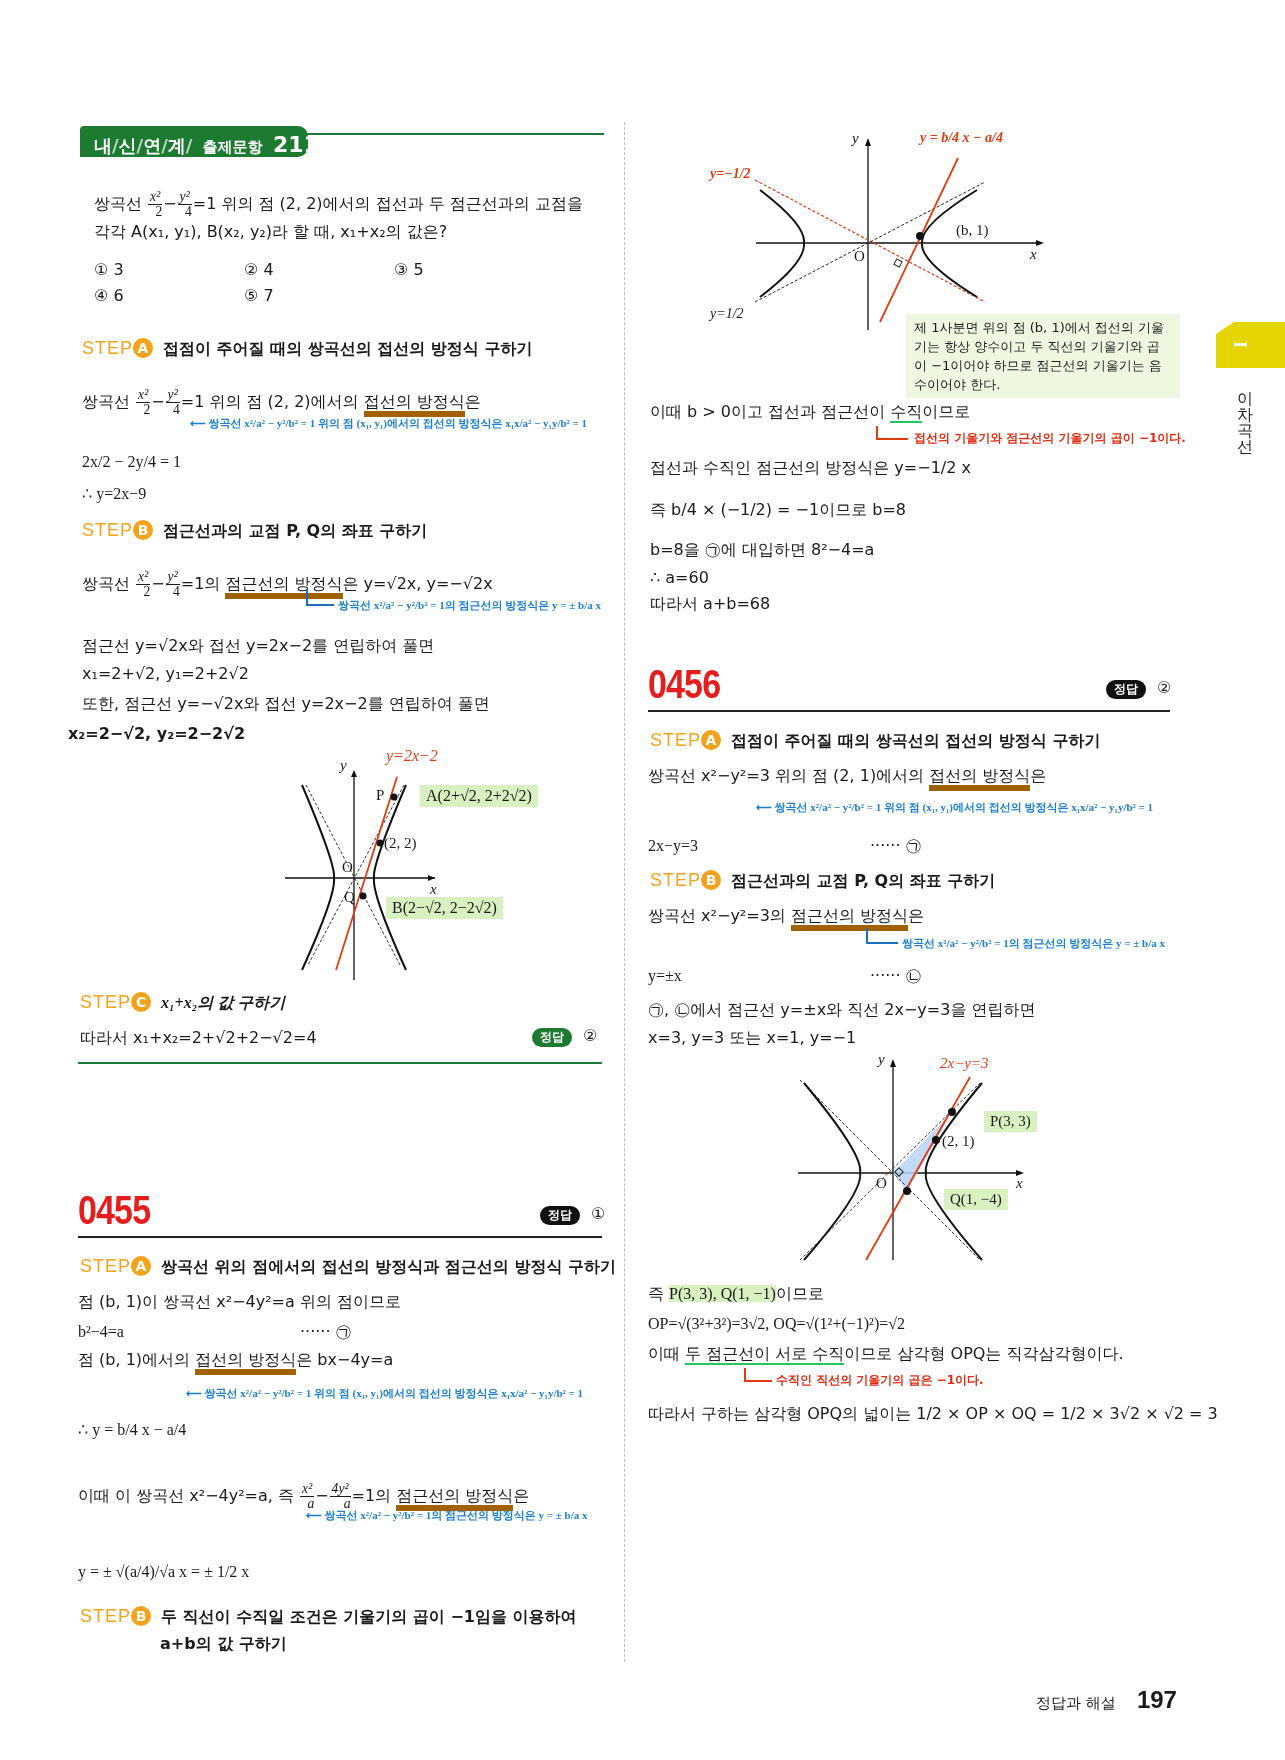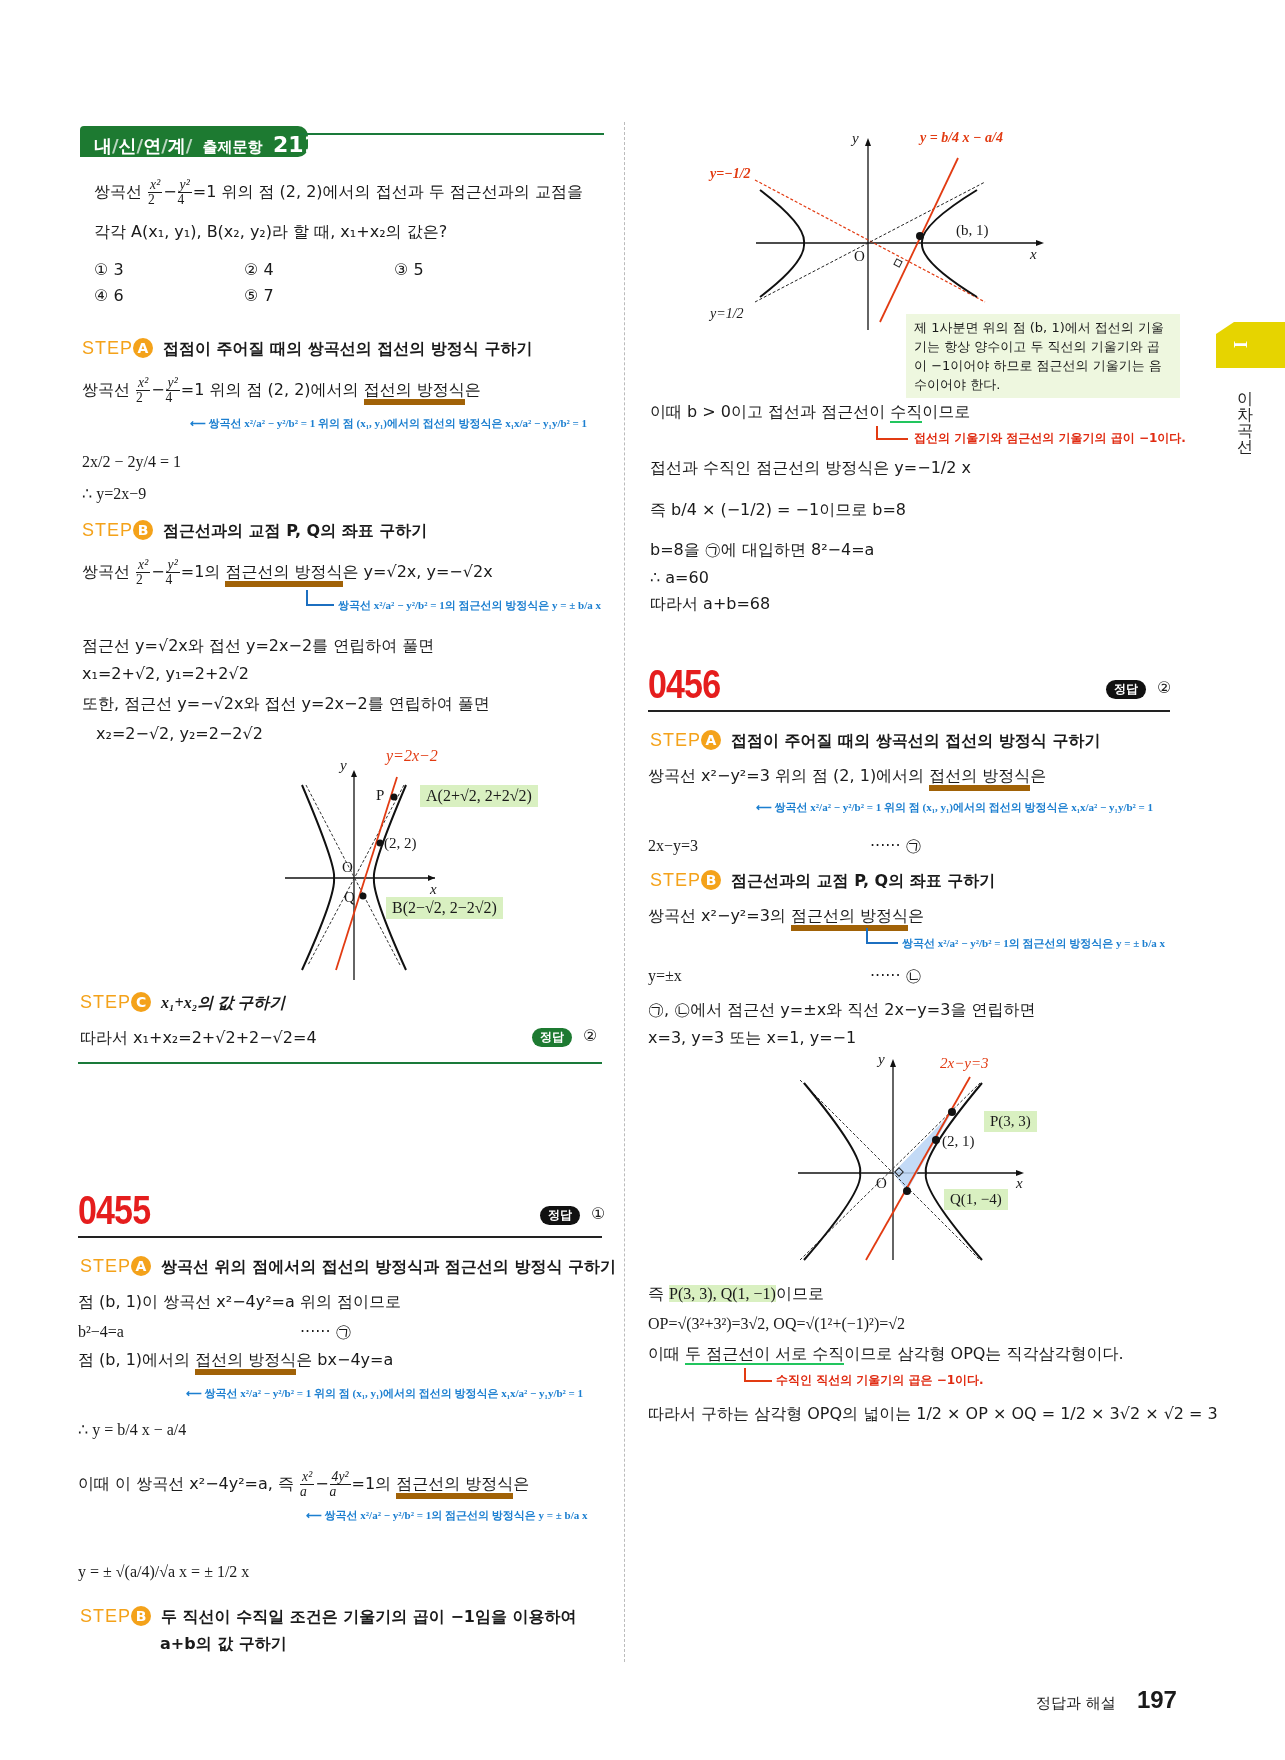--- a/index.html
+++ b/index.html
@@ -3,21 +3,21 @@
 <meta charset="utf-8">
 <style>
   html,body{margin:0;padding:0;}
   body{width:1285px;height:1760px;background:#ffffff;position:relative;overflow:hidden;
        font-family:"DejaVu Sans","Liberation Sans",sans-serif;color:#1a1a1a;font-size:16px;}
   .serif{font-family:"Liberation Serif","DejaVu Serif",serif;}
   .it{font-style:italic;font-family:"Liberation Serif","DejaVu Serif",serif;}
   .divider-v{position:absolute;left:624px;top:122px;width:0;height:1540px;border-left:1px dashed #bbb;}
   .abs{position:absolute;white-space:nowrap;}
   .line{font-size:16px;line-height:20px;}
-  .frac{display:inline-block;vertical-align:middle;text-align:left;font-family:"Liberation Serif",serif;font-style:italic;line-height:1;margin:0 1px;}
+  .frac{display:inline-block;vertical-align:middle;text-align:right;font-family:"Liberation Serif",serif;font-style:italic;line-height:1;margin:12px 1px;}
   .frac .n{display:block;border-bottom:1px solid currentColor;padding:0 2px;font-size:0.85em;}
   .frac .d{display:block;font-size:0.85em;}
   .frac .up{font-style:normal;}
   .ul-blue{border-bottom:6px solid #a16207;}
   .ul-red{border-bottom:2px solid #22c55e;}
   .note-blue{color:#1c7fd0;font-size:11px;font-weight:bold;font-family:Liberation Serif, serif;}
   .note-red{color:#e02a10;font-size:12px;font-weight:bold;}
   .step{font-weight:bold;font-size:16px;}
   .step .step-word{color:#f4a21a;font-family:"Liberation Sans",sans-serif;font-weight:normal;font-size:18px;letter-spacing:1px;}
   .step .step-circle{display:inline-block;width:20px;height:20px;border-radius:50%;background:#f4a21a;color:#fff;
@@ -76,21 +76,21 @@
 <div class="abs line" style="left:82px;top:558px;">
   <span>쌍곡선</span>
   <span class="frac"><span class="n">x²</span><span class="d up">2</span></span>−<span class="frac"><span class="n">y²</span><span class="d up">4</span></span><span>=1의</span>
   <span class="ul-blue">점근선의 방정식</span><span>은 y=√2x, y=−√2x</span>
 </div>
 <div class="abs" style="left:306px;top:590px;width:26px;height:14px;border-left:2px solid #1c6fc0;border-bottom:2px solid #1c6fc0;"></div>
 <div class="abs note-blue" style="left:338px;top:598px;">쌍곡선 x²/a² − y²/b² = 1의 점근선의 방정식은 y = ± b/a x</div>
 <div class="abs line" style="left:82px;top:636px;">점근선 y=√2x와 접선 y=2x−2를 연립하여 풀면</div>
 <div class="abs line" style="left:82px;top:664px;">x₁=2+√2, y₁=2+2√2</div>
 <div class="abs line" style="left:82px;top:694px;">또한, 점근선 y=−√2x와 접선 y=2x−2를 연립하여 풀면</div>
-<div class="abs line" style="left:96px;top:724px;">x₂=2−√2, y₂=2−2√2</div>
+<div class="abs line" style="left:68px;top:724px;font-weight:bold;">x₂=2−√2, y₂=2−2√2</div>
 
 <div class="abs" style="left:270px;top:755px;width:320px;height:225px;">
   <svg width="320" height="225" viewBox="0 0 320 225">
 
     <line x1="15" y1="123" x2="165" y2="123" stroke="#111" stroke-width="1.3"></line>
     <polygon points="165,123 158,120 158,126" fill="#111"></polygon>
     <line x1="84" y1="225" x2="84" y2="18" stroke="#111" stroke-width="1.3"></line>
     <polygon points="84,15 81,22 87,22" fill="#111"></polygon>
 
     <line x1="36" y1="30" x2="130" y2="210" stroke="#333" stroke-width="1" stroke-dasharray="3,2"></line>

